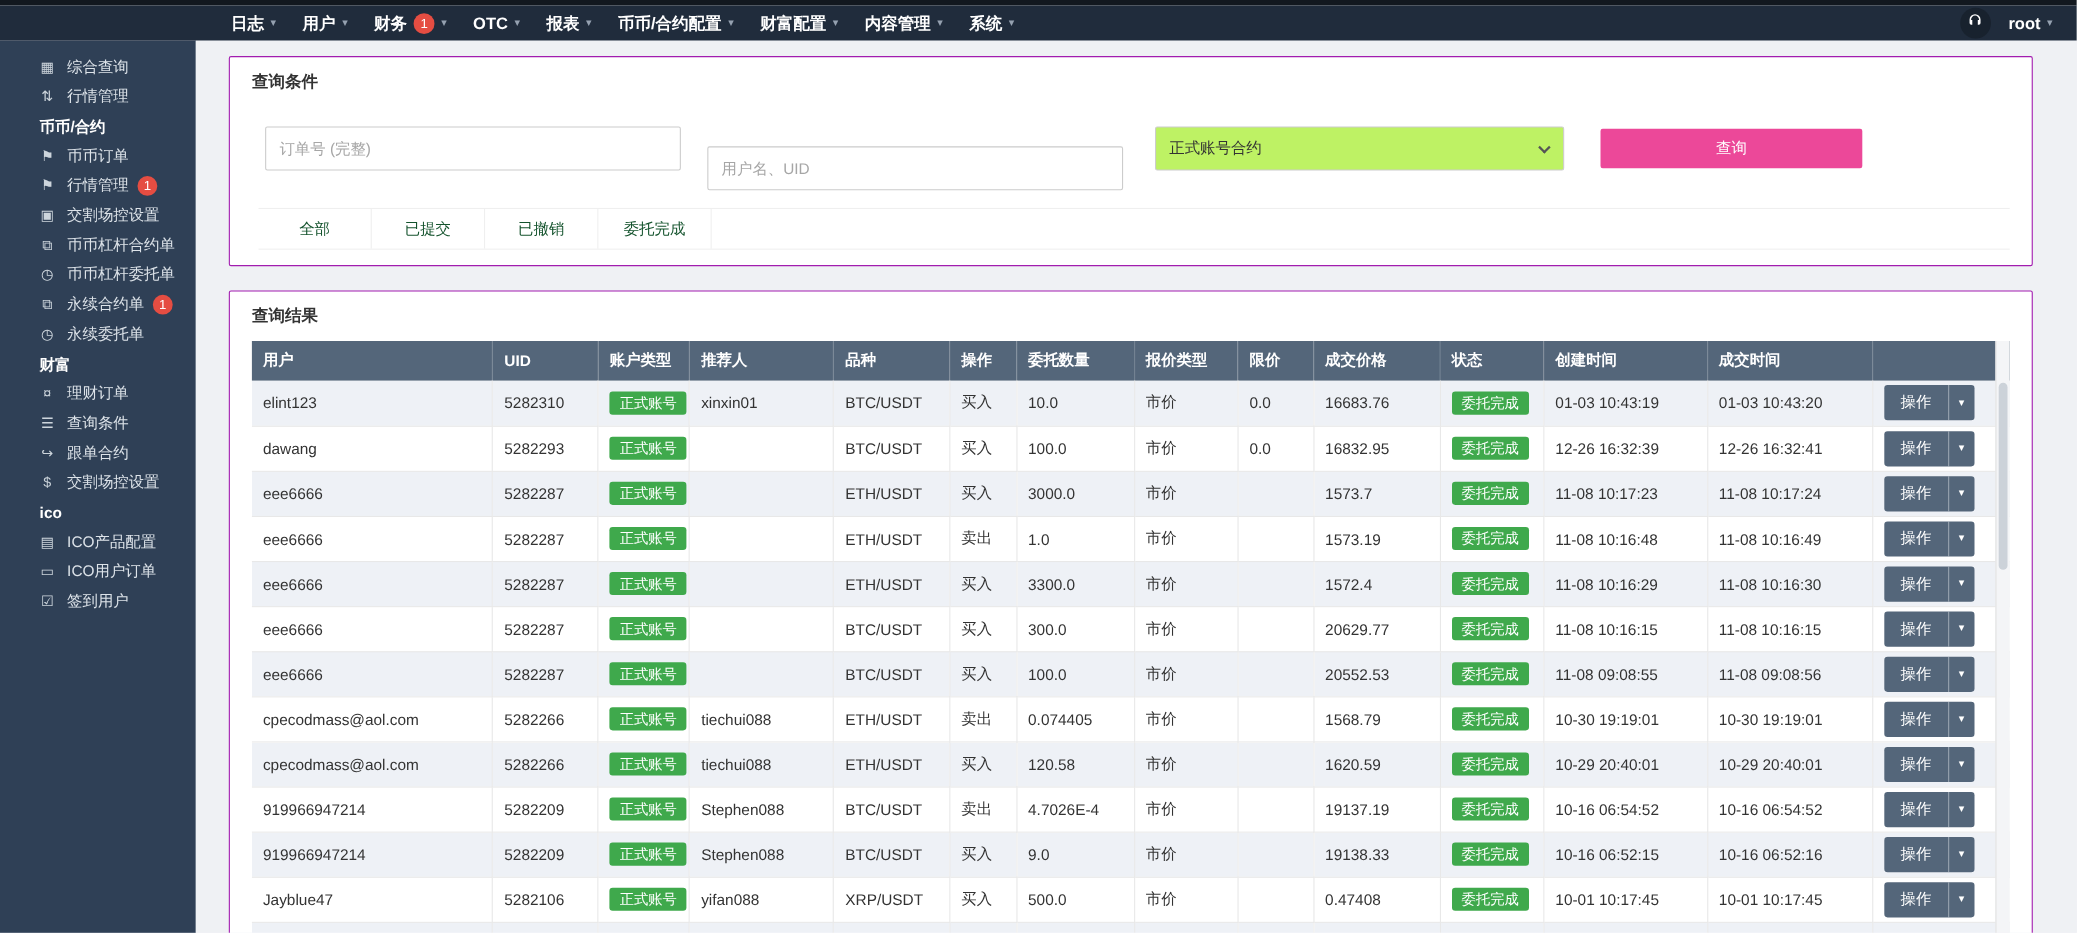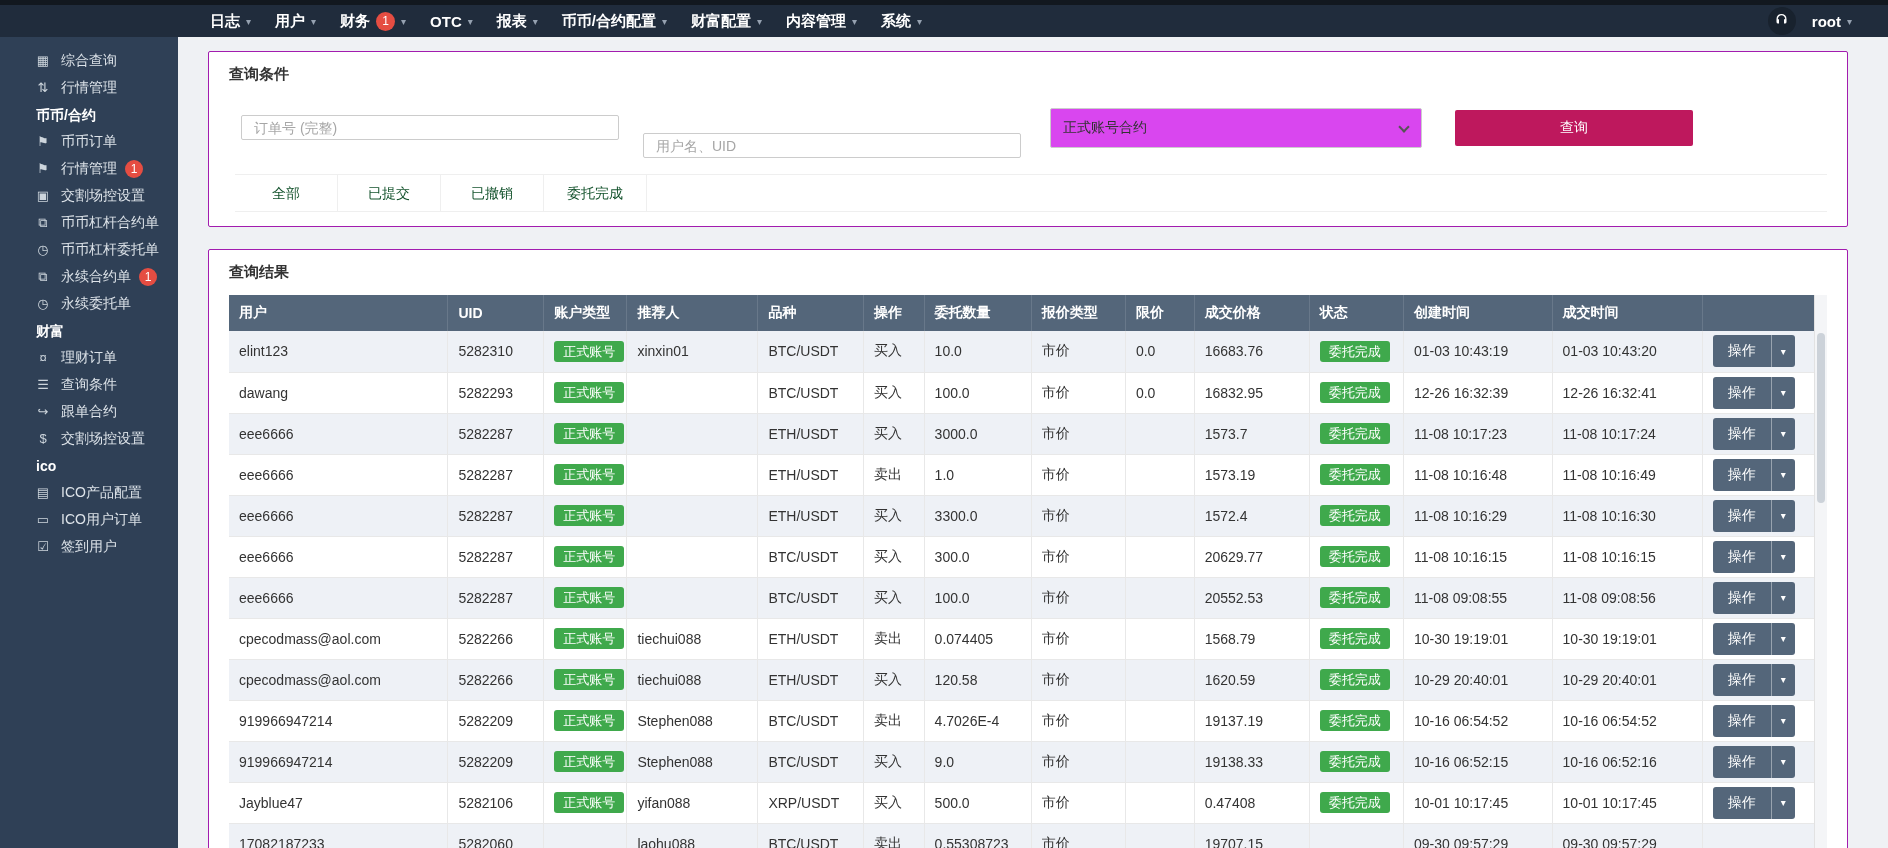--- a/index.html
+++ b/index.html
@@ -10,21 +10,21 @@
   .window-edge { height:5px; background:#12181f; }
 
   
   .topbar { height:32px; background:#202c3c; display:flex; align-items:center; padding-left:198px; }
   .menu-list { display:flex; align-items:center; height:100%; }
   .menu-item { display:flex; align-items:center; gap:6px; padding:16px 12px; height:100%;
                color:#fff; font-size:15px; font-weight:bold; cursor:pointer; white-space:nowrap; }
   .menu-item .caret { color:#95a1b0; font-size:10px; font-weight:normal; }
   .badge-red { background:#e54d42; color:#fff; border-radius:50%; width:19px; height:19px;
                line-height:19px; text-align:center; font-size:12px; font-weight:normal; }
-  .topbar-right { margin-left:auto; display:flex; align-items:center; gap:16px; padding-right:36px; }
+  .topbar-right { margin-left:auto; display:flex; align-items:center; gap:16px; padding-right:22px; }
   .avatar-circle { width:28px; height:28px; border-radius:50%; background:#18222e;
                    display:flex; align-items:center; justify-content:center; cursor:pointer; }
   .avatar-circle svg { width:15px; height:15px; }
   .user-chip { display:flex; align-items:center; gap:6px; color:#fff; font-size:15px; font-weight:bold; cursor:pointer; }
   .user-chip .caret { color:#95a1b0; font-size:10px; font-weight:normal; }
 
   
   .sidebar { position:absolute; top:37px; left:0; bottom:0; width:178px; background:#2f4056; padding-top:10px; }
   .side-item { height:27px; display:flex; align-items:center; padding-left:34px; color:#dde3e9;
                font-size:14px; cursor:pointer; white-space:nowrap; }
@@ -39,30 +39,30 @@
           padding:14px 40px 0 30px; background:#eff1f4; }
   .page-title { font-size:20px; color:#333; line-height:22px; padding-left:11px;
                 border-left:5px solid #535353; margin:6px 0 16px 2px; }
 
   .panel { background:#fff; border:1px solid #a21caf; border-radius:2px; }
   .panel + .panel { margin-top:22px; }
   .panel-title { padding:13px 20px 9px; font-size:15px; font-weight:bold; color:#333; }
 
   
   .form-row { display:flex; align-items:center; padding:4px 20px 0 32px; }
-  .q-input { width:378px; height:25px; border:1px solid #ccc; border-radius:2px; padding:0 12px;
+  .q-input { width:378px; height:40px; border:1px solid #ccc; border-radius:2px; padding:0 12px;
              font-size:14px; color:#333; outline:none; font-family:inherit; }
   .q-input::placeholder { color:#a6a6a6; }
   .q-input + .q-input { margin-left:24px;margin-top:36px; }
   .q-select { width:372px; height:40px; border:1px solid #ccc; border-radius:2px; margin-left:29px;
               display:flex; align-items:center; padding:0 30px 0 12px; font-size:14px; color:#333;
-              position:relative; cursor:pointer; background:#d946ef; }
+              position:relative; cursor:pointer; background:#bef264; }
   .q-select .chev { position:absolute; right:13px; top:14px; width:8px; height:8px;
                     border-right:2px solid #555; border-bottom:2px solid #555; transform:rotate(45deg); }
-  .q-btn { width:238px; height:36px; margin-left:33px; background:#be185d; color:#fff; border:none;
+  .q-btn { width:238px; height:36px; margin-left:33px; background:#ec4899; color:#fff; border:none;
            border-radius:2px; font-size:14px; cursor:pointer; font-family:inherit; }
 
   .tabs-row { margin:16px 20px 0 26px; display:flex; border-top:1px solid #efefef; border-bottom:1px solid #efefef; }
   .tab { width:103px; height:36px; line-height:36px; text-align:center; font-size:14px; color:#14532d;
          border-right:1px solid #efefef; cursor:pointer; }
   .panel-pad-bottom { height:14px; }
 
   
   .table-wrap { position:relative; margin:4px 20px 0; }
   table { width:100%; border-collapse:collapse; table-layout:fixed; font-size:14px; color:#333; }

